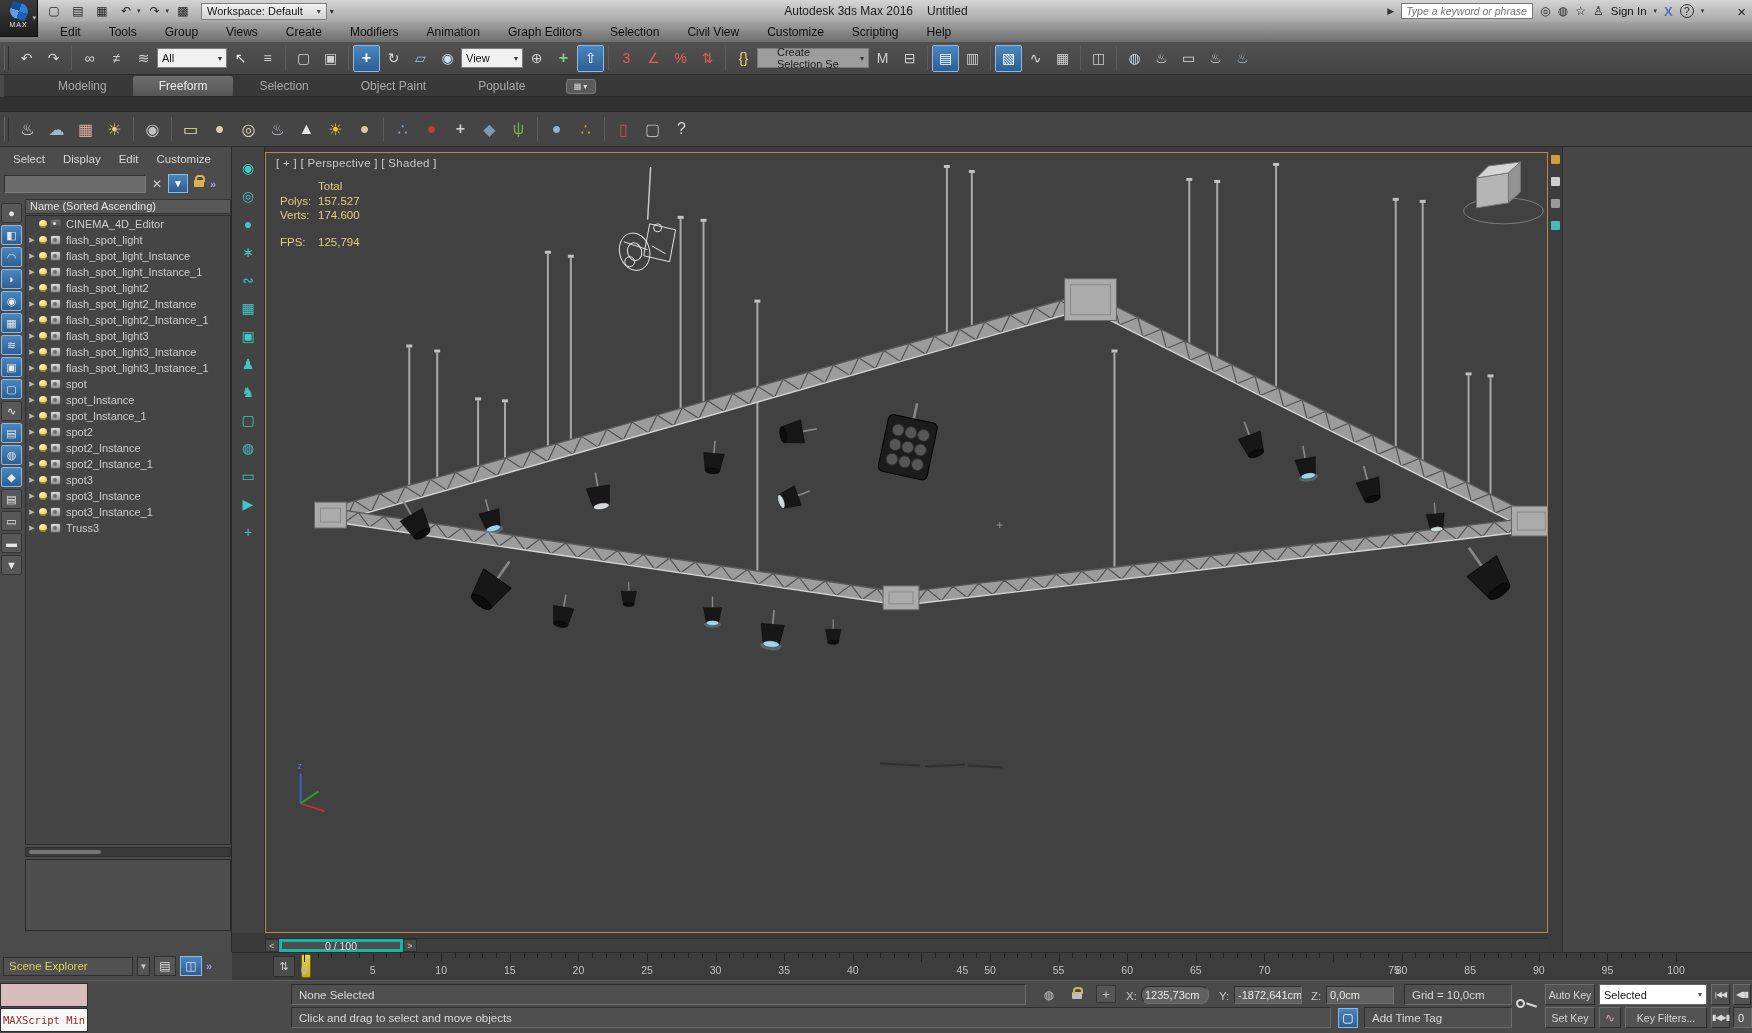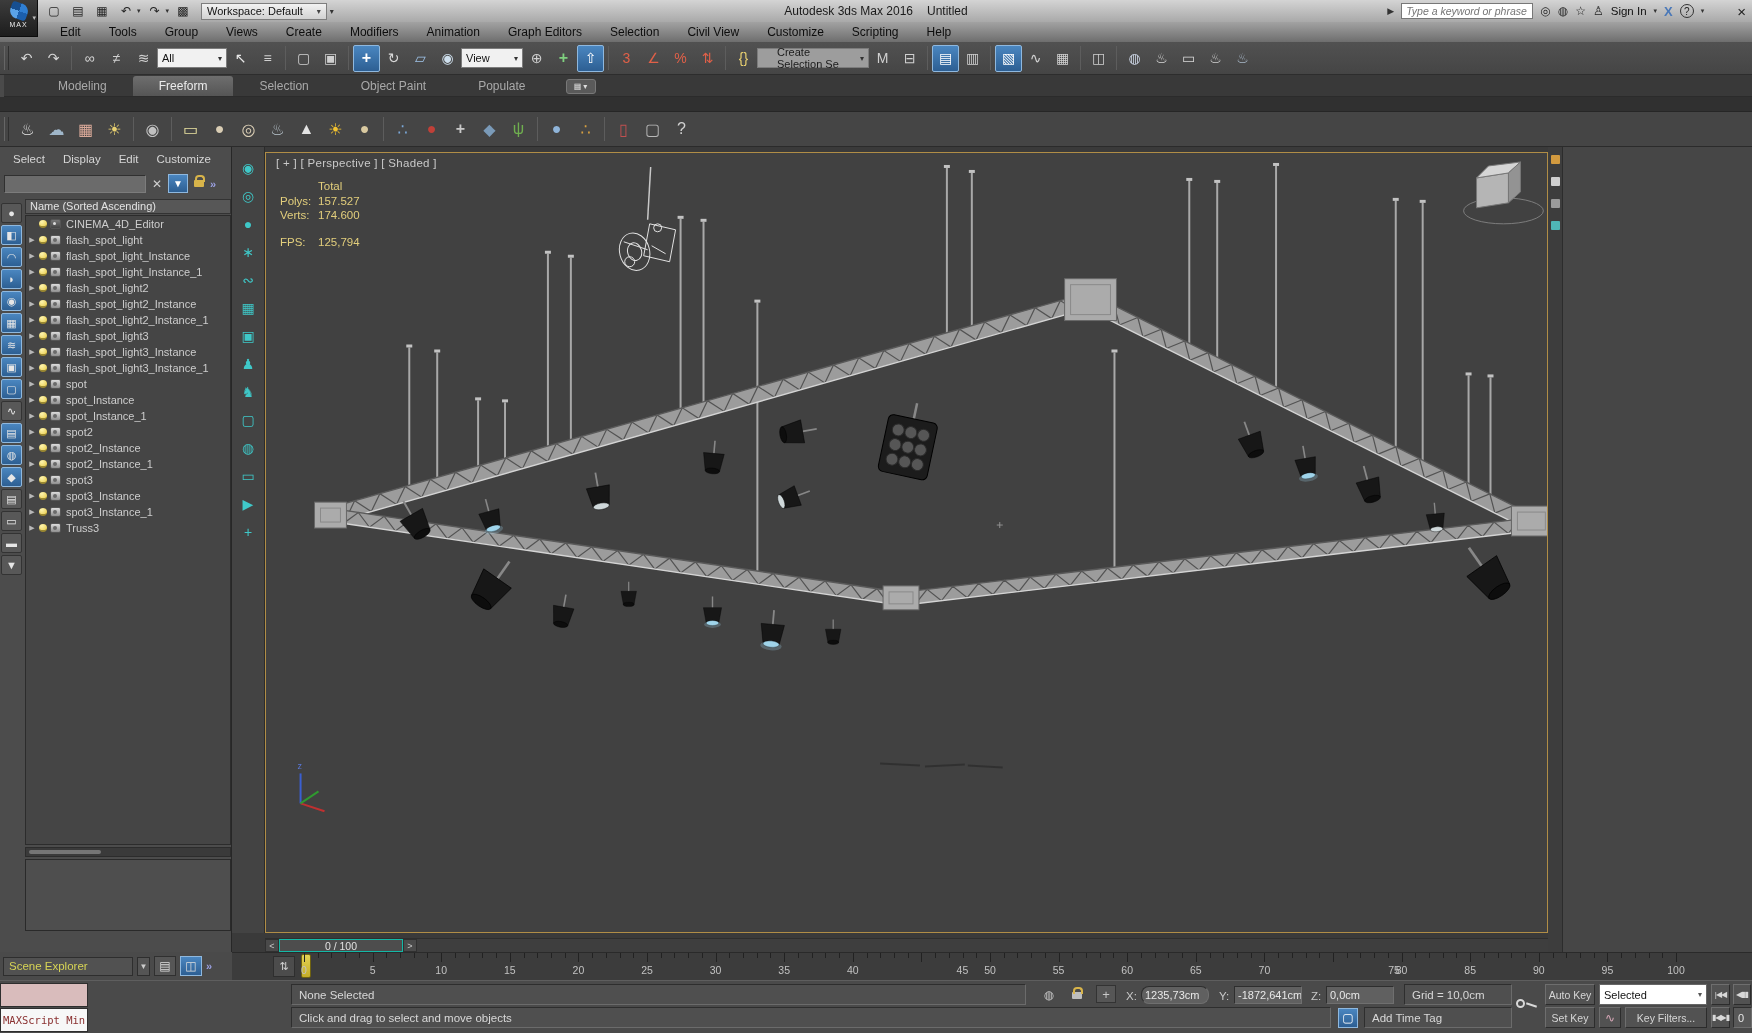--- a/index.html
+++ b/index.html
@@ -127,21 +127,21 @@
   #scene{position:absolute;left:0;top:0;width:100%;height:100%;}
   
   #right-panel{position:absolute;left:1548px;top:0;width:204px;height:833px;background:#464646;}
   #rp-strip{position:absolute;left:0;top:0;width:15px;height:833px;background:#3d3d3d;border-right:1px solid #2c2c2c;}
   .chip{position:absolute;left:3px;width:9px;height:9px;border-radius:1px;}
   
   #timeslider{position:absolute;left:265px;top:791px;width:1283px;height:14px;background:#3e3e3e;
     border-top:1px solid #2e2e2e;display:flex;align-items:center;}
   #timeslider .arr{width:14px;height:13px;display:flex;align-items:center;justify-content:center;
     font-size:9px;color:#c9c9c9;background:#4a4a4a;border:1px solid #303030;}
-  #ts-box{width:124px;height:13px;background:#4d4d4d;border:1px solid #14b8a6;color:#e0e0e0;
+  #ts-box{width:124px;height:13px;background:#4d4d4d;border:3px solid #14b8a6;color:#e0e0e0;
     font-size:10.5px;display:flex;align-items:center;justify-content:center;}
   #ts-track{flex:1;height:13px;background:#3e3e3e;}
   #ruler{position:absolute;left:232px;top:805px;width:1520px;height:28px;background:#3c3c3c;
     border-top:1px solid #2a2a2a;}
   #mini-curve{position:absolute;left:41px;top:3px;width:22px;height:21px;background:#4c4c4c;
     border:1px solid #2e2e2e;color:#d0d0d0;font-size:11px;display:flex;align-items:center;justify-content:center;}
   .tick{position:absolute;top:0;width:1px;background:#222;}
   .tlabel{position:absolute;top:11px;width:26px;margin-left:-13px;text-align:center;font-size:10.5px;color:#c2c2c2;}
   #ts-slider{position:absolute;left:69px;top:1px;width:10px;height:24px;background:linear-gradient(#e4d254,#c4ad27);
     border:1px solid #6f6210;border-radius:2px;}

